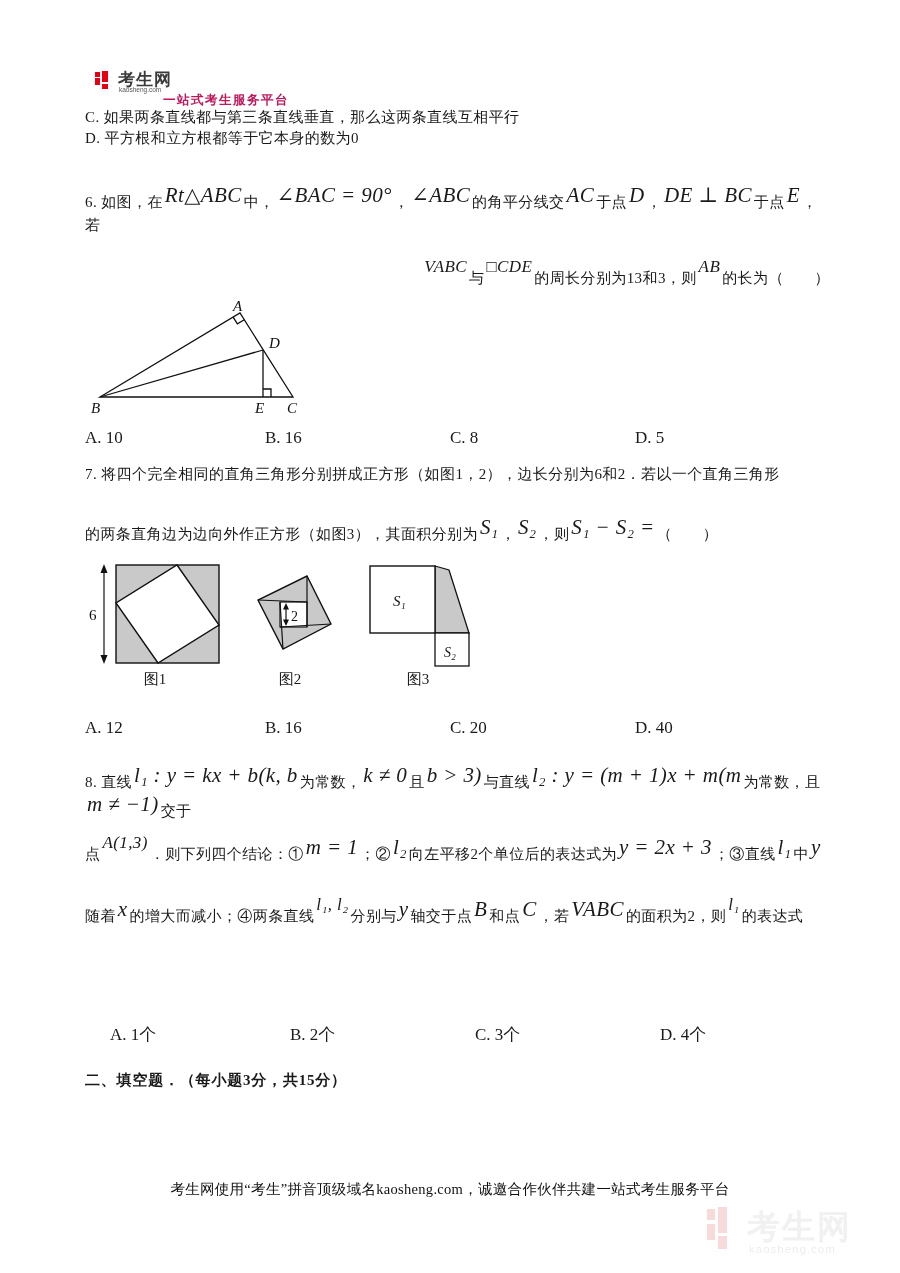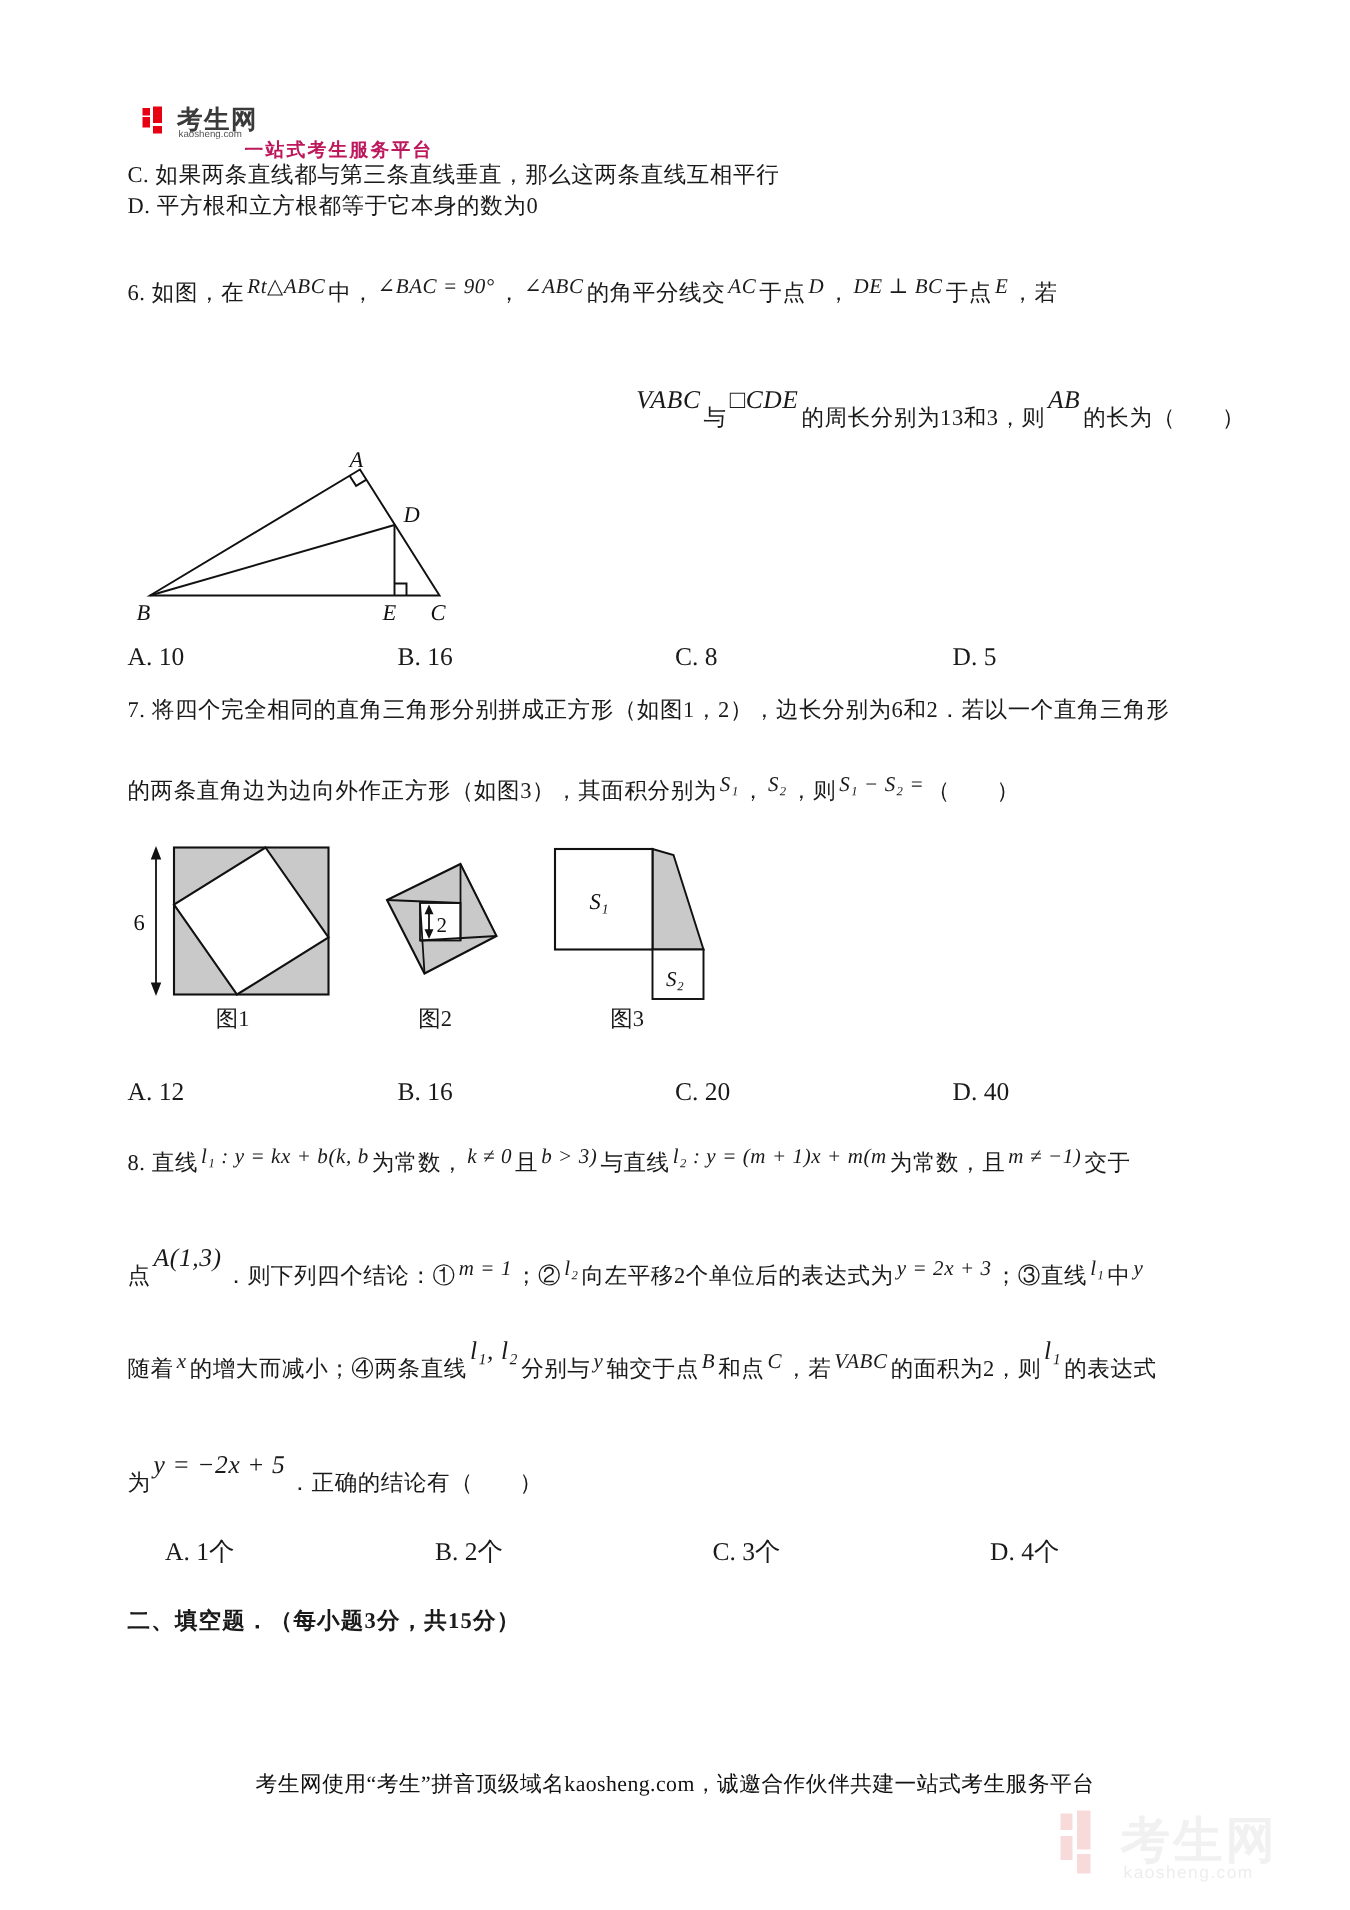--- a/index.html
+++ b/index.html
@@ -19,21 +19,21 @@
   .lm4 { left:36%;  top:66%; width:30%; height:30%; }
   .logo-text { position:absolute; left:23px; top:0; font-size:17px; font-weight:bold; color:#3a3a3a;
                font-family:"Liberation Sans","DejaVu Sans",sans-serif; letter-spacing:1px; white-space:nowrap; }
   .logo-domain { position:absolute; left:24px; top:18px; font-size:6.5px; color:#555;
                font-family:"Liberation Sans","DejaVu Sans",sans-serif; white-space:nowrap; }
   .logo-tagline { position:absolute; left:68px; top:24px; font-size:12.5px; font-weight:bold; color:#be185d;
                font-family:"Liberation Sans","DejaVu Sans",sans-serif; letter-spacing:1.5px; white-space:nowrap; }
   
   .line { position:absolute; left:85px; width:745px; font-size:15px; line-height:1.4; letter-spacing:0.4px; }
   .seg-t { font-size:15px; }
-  .seg-m { font-family:"Liberation Serif","DejaVu Serif",serif; font-style:italic; font-size:14px;
+  .seg-m { font-family:"Liberation Serif","DejaVu Serif",serif; font-style:italic; font-size:21px;
            position:relative; top:-5px; margin:0 2px; white-space:nowrap; }
   .seg-M { top:-11px; font-size:17px; }
   .seg-b { display:inline-block; border-bottom:1.4px solid #222; height:13px; margin:0 4px; }
   .heading { font-weight:bold; font-size:16.5px; letter-spacing:0.8px; }
   
   .optrow { position:absolute; left:85px; width:745px; height:22px; font-size:17px; }
   .optrow span { position:absolute; top:0; white-space:nowrap; }
   .o1 { left:0; } .o2 { left:180px; } .o3 { left:365px; } .o4 { left:550px; }
   
   .fig { position:absolute; }
@@ -142,21 +142,20 @@
   <div class="optrow" style="top:718px;">
     <span class="o1">A. 12</span>
     <span class="o2">B. 16</span>
     <span class="o3">C. 20</span>
     <span class="o4">D. 40</span>
   </div>
 
   <div class="line" style="top:766px;"><span class="seg-t">8. 直线</span><span class="seg-m">l₁ : y = kx + b(k, b</span><span class="seg-t">为常数，</span><span class="seg-m">k ≠ 0</span><span class="seg-t">且</span><span class="seg-m">b &gt; 3)</span><span class="seg-t">与直线</span><span class="seg-m">l₂ : y = (m + 1)x + m(m</span><span class="seg-t">为常数，且</span><span class="seg-m">m ≠ −1)</span><span class="seg-t">交于</span></div>
   <div class="line" style="top:838px;"><span class="seg-t">点</span><span class="seg-m seg-M">A(1,3)</span><span class="seg-t">．则下列四个结论：①</span><span class="seg-m">m = 1</span><span class="seg-t">；②</span><span class="seg-m">l₂</span><span class="seg-t">向左平移2个单位后的表达式为</span><span class="seg-m">y = 2x + 3</span><span class="seg-t">；③直线</span><span class="seg-m">l₁</span><span class="seg-t">中</span><span class="seg-m">y</span></div>
   <div class="line" style="top:900px;"><span class="seg-t">随着</span><span class="seg-m">x</span><span class="seg-t">的增大而减小；④两条直线</span><span class="seg-m seg-M">l₁, l₂</span><span class="seg-t">分别与</span><span class="seg-m">y</span><span class="seg-t">轴交于点</span><span class="seg-m">B</span><span class="seg-t">和点</span><span class="seg-m">C</span><span class="seg-t">，若</span><span class="seg-m">VABC</span><span class="seg-t">的面积为2，则</span><span class="seg-m seg-M">l₁</span><span class="seg-t">的表达式</span></div>
-  <div class="line" style="top:976px;"><span class="seg-t">为</span><span class="seg-m seg-M">y = −2x + 5</span><span class="seg-t">．正确的结论有（　　）</span></div>
 
   <div class="optrow" style="top:1023px;margin-left:25px;">
     <span class="o1">A. 1个</span>
     <span class="o2">B. 2个</span>
     <span class="o3">C. 3个</span>
     <span class="o4">D. 4个</span>
   </div>
 
   <div class="line heading" style="top:1068px;"><span class="seg-t">二、填空题．（每小题3分，共15分）</span></div>
 

